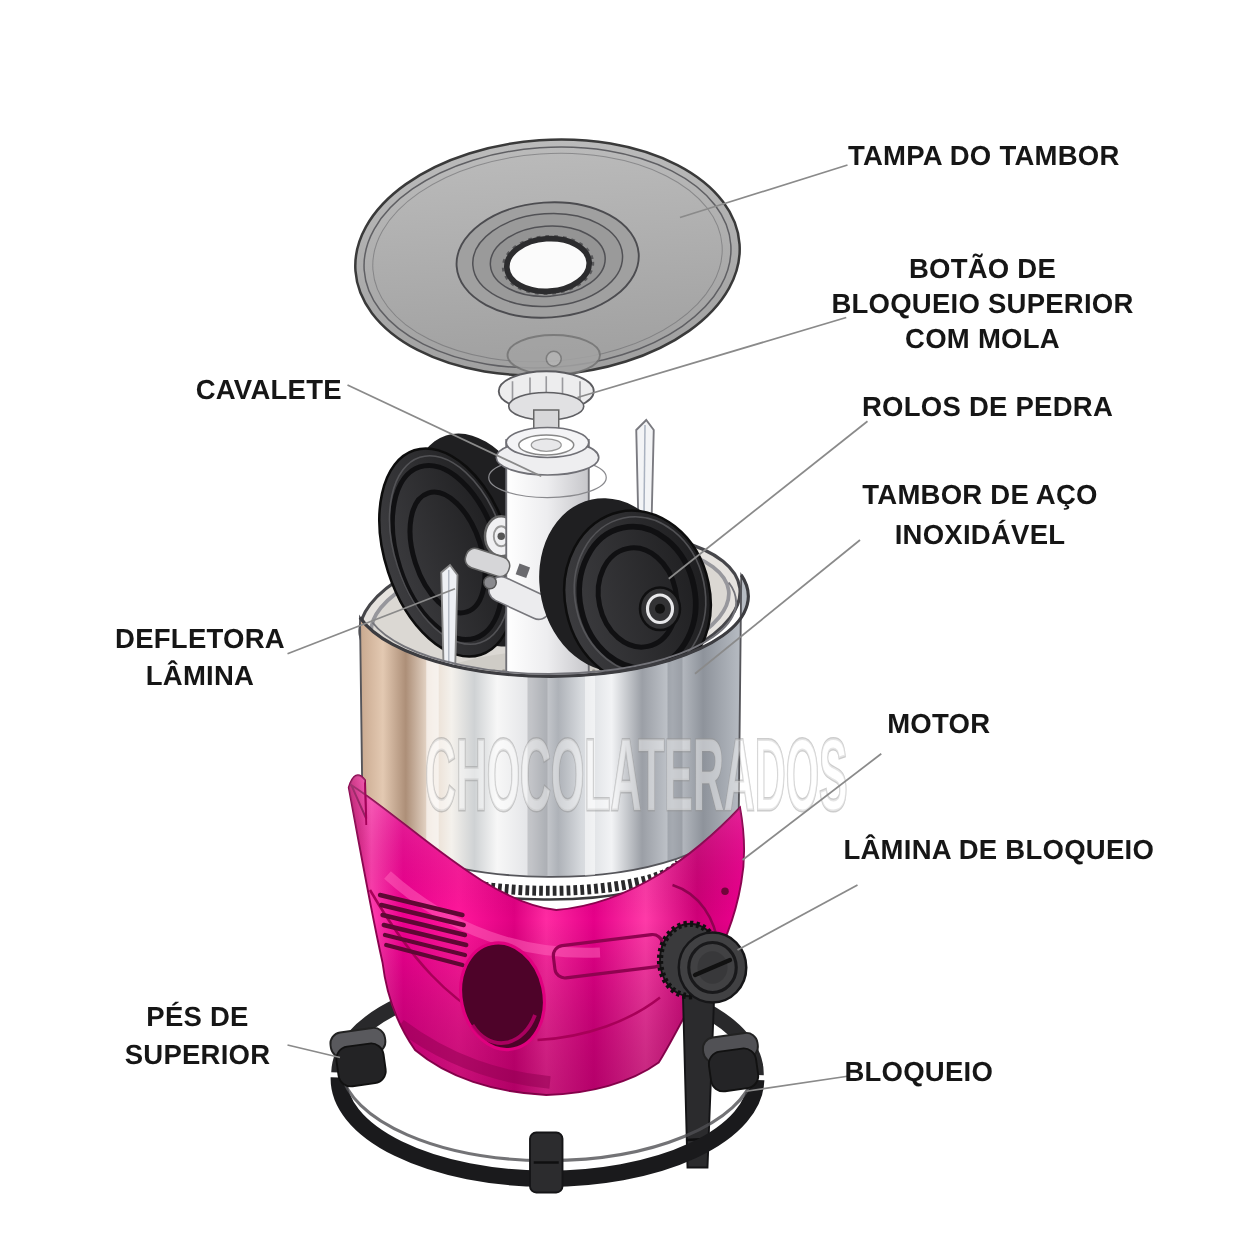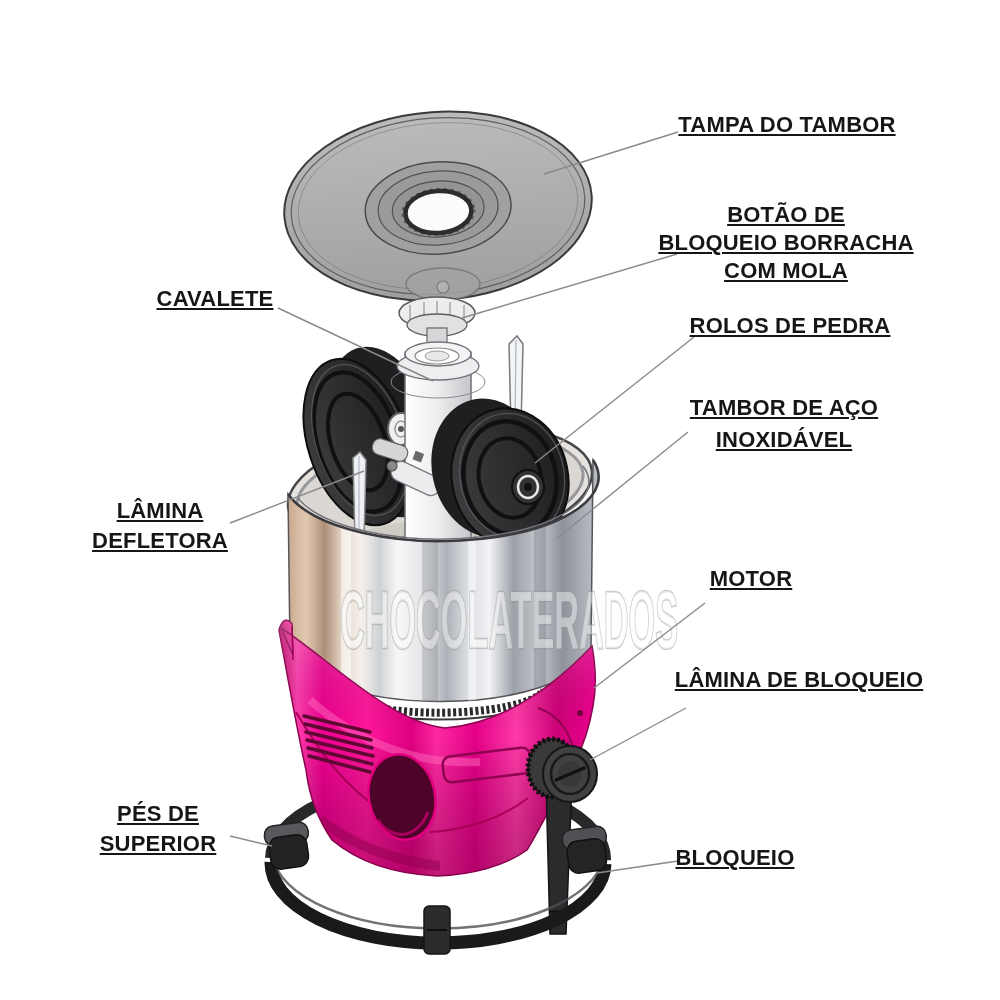--- a/index.html
+++ b/index.html
@@ -8,21 +8,20 @@
     position:relative;width:1000px;height:1000px;background:#ffffff;overflow:hidden;
     font-family:"Liberation Sans", sans-serif;
   }
   #drawing{position:absolute;left:0;top:0;}
   #labels{position:absolute;left:0;top:0;width:100%;height:100%;pointer-events:none;}
   .label{
     position:absolute;transform:translate(-50%,-50%);
     text-align:center;white-space:nowrap;
     font-weight:700;font-size:22px;line-height:28px;letter-spacing:.2px;
     color:var(--label-text,#161616);
-    text-decoration:underline;
   }
   .leader{stroke:var(--leader-line,#8a8a8a);stroke-width:1.4;fill:none;}
   .wm{
     font-weight:700;
     fill:rgba(255,255,255,.5);
     stroke:rgba(148,148,148,.55);
     stroke-width:2.4px;
     paint-order:stroke fill;
   }
 </style>
@@ -275,36 +274,36 @@
       <line class="leader" x1="230" y1="836" x2="272" y2="846"></line>
       <line class="leader" x1="678" y1="861" x2="597" y2="873"></line>
     </g>
   </svg>
 
   <div id="labels">
     <div class="label" style="left:787px;top:125px">TAMPA DO TAMBOR</div>
 
     <div class="label" style="left:786px;top:243px">
       <div>BOTÃO DE</div>
-      <div>BLOQUEIO BORRACHA</div>
+      <div>BLOQUEIO SUPERIOR</div>
       <div>COM MOLA</div>
     </div>
 
-    <div class="label" style="left:215px;top:299px">CAVALETE</div>
+    <div class="label" style="left:215px;top:312px">CAVALETE</div>
 
     <div class="label" style="left:790px;top:326px">ROLOS DE PEDRA</div>
 
-    <div class="label" style="left:784px;top:424px;line-height:32px">
+    <div class="label" style="left:784px;top:412px;line-height:32px">
       <div>TAMBOR DE AÇO</div>
       <div>INOXIDÁVEL</div>
     </div>
 
     <div class="label" style="left:160px;top:526px;line-height:30px">
+      <div>DEFLETORA</div>
       <div>LÂMINA</div>
-      <div>DEFLETORA</div>
     </div>
 
     <div class="label" style="left:751px;top:579px">MOTOR</div>
 
     <div class="label" style="left:799px;top:680px;line-height:30px">
       <div>LÂMINA DE BLOQUEIO</div>
     </div>
 
     <div class="label" style="left:158px;top:829px;line-height:30px">
       <div>PÉS DE</div>

